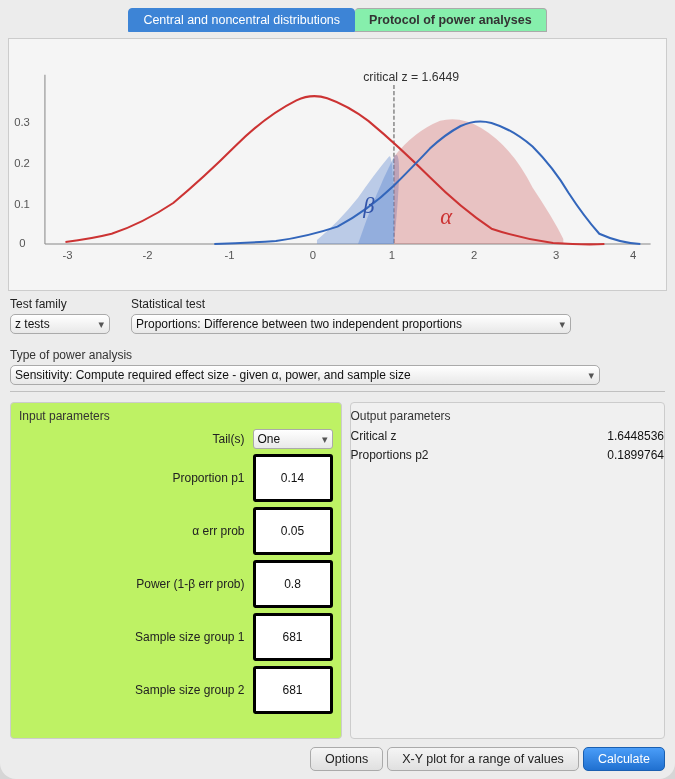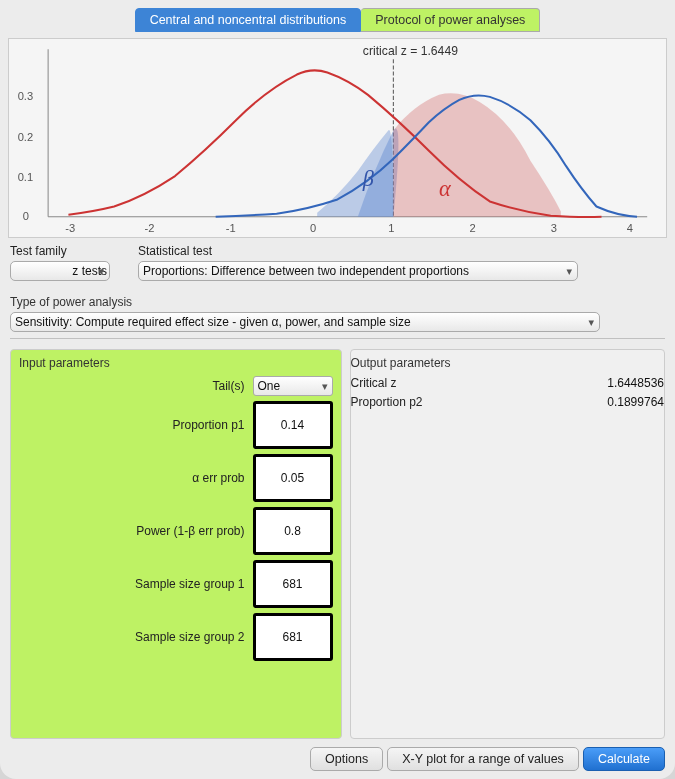--- a/index.html
+++ b/index.html
@@ -34,50 +34,51 @@
       cursor: pointer;
       border-radius: 4px 4px 0 0;
       border: 1px solid #aaa;
     }
     .tab.active {
       background: #3d84d6;
       color: white;
       border-color: #3d84d6;
     }
     .tab.inactive {
-      background: #bef264;
+      background: #86efac;
       color: #333;
       border-color: #aaa;
       border-left: none;
+      font-weight: bold;
     }
     
     .chart-area {
       background: #f5f5f5;
       border: 1px solid #ccc;
       margin: 0 8px 6px 8px;
       position: relative;
-      height: 200px;
+      height: 253px;
     }
     
     .controls-area {
       padding: 0 10px;
       flex: 1;
       display: flex;
       flex-direction: column;
       gap: 0;
     }
     .row-label {
       font-size: 12px;
       color: #333;
       margin-bottom: 3px;
       margin-top: 6px;
     }
     .family-test-row {
       display: flex;
-      gap: 28px;
+      gap: 21px;
       align-items: flex-end;
       margin-bottom: 2px;
     }
     .family-group, .test-group {
       display: flex;
       flex-direction: column;
     }
     .family-group label, .test-group label {
       font-size: 12px;
       margin-bottom: 3px;
@@ -104,22 +105,21 @@
       position: absolute;
       right: 6px;
       top: 50%;
       transform: translateY(-50%);
       font-size: 11px;
       color: #555;
       pointer-events: none;
     }
     .select-family {
       width: 100px;
-      padding-right: 2px;
-      text-align: right;
+      padding-right: 9px;
     }
     .select-test {
       width: 440px;
       padding-right: 20px;
     }
     .select-power {
       width: 590px;
       padding-right: 20px;
     }
     .divider {
@@ -373,21 +373,21 @@
 
       <div class="output-params">
         <div class="params-title">Output parameters</div>
 
         <div class="output-row">
           <span class="output-label">Critical z</span>
           <span class="output-value">1.6448536</span>
         </div>
 
         <div class="output-row">
-          <span class="output-label">Proportion p2</span>
+          <span class="output-label">Proportions p2</span>
           <span class="output-value">0.1899764</span>
         </div>
       </div>
     </div>
   </div>
 
   <div class="bottom-bar">
     <button class="btn">Options</button>
     <button class="btn">X-Y plot for a range of values</button>
     <button class="btn btn-primary">Calculate</button>

